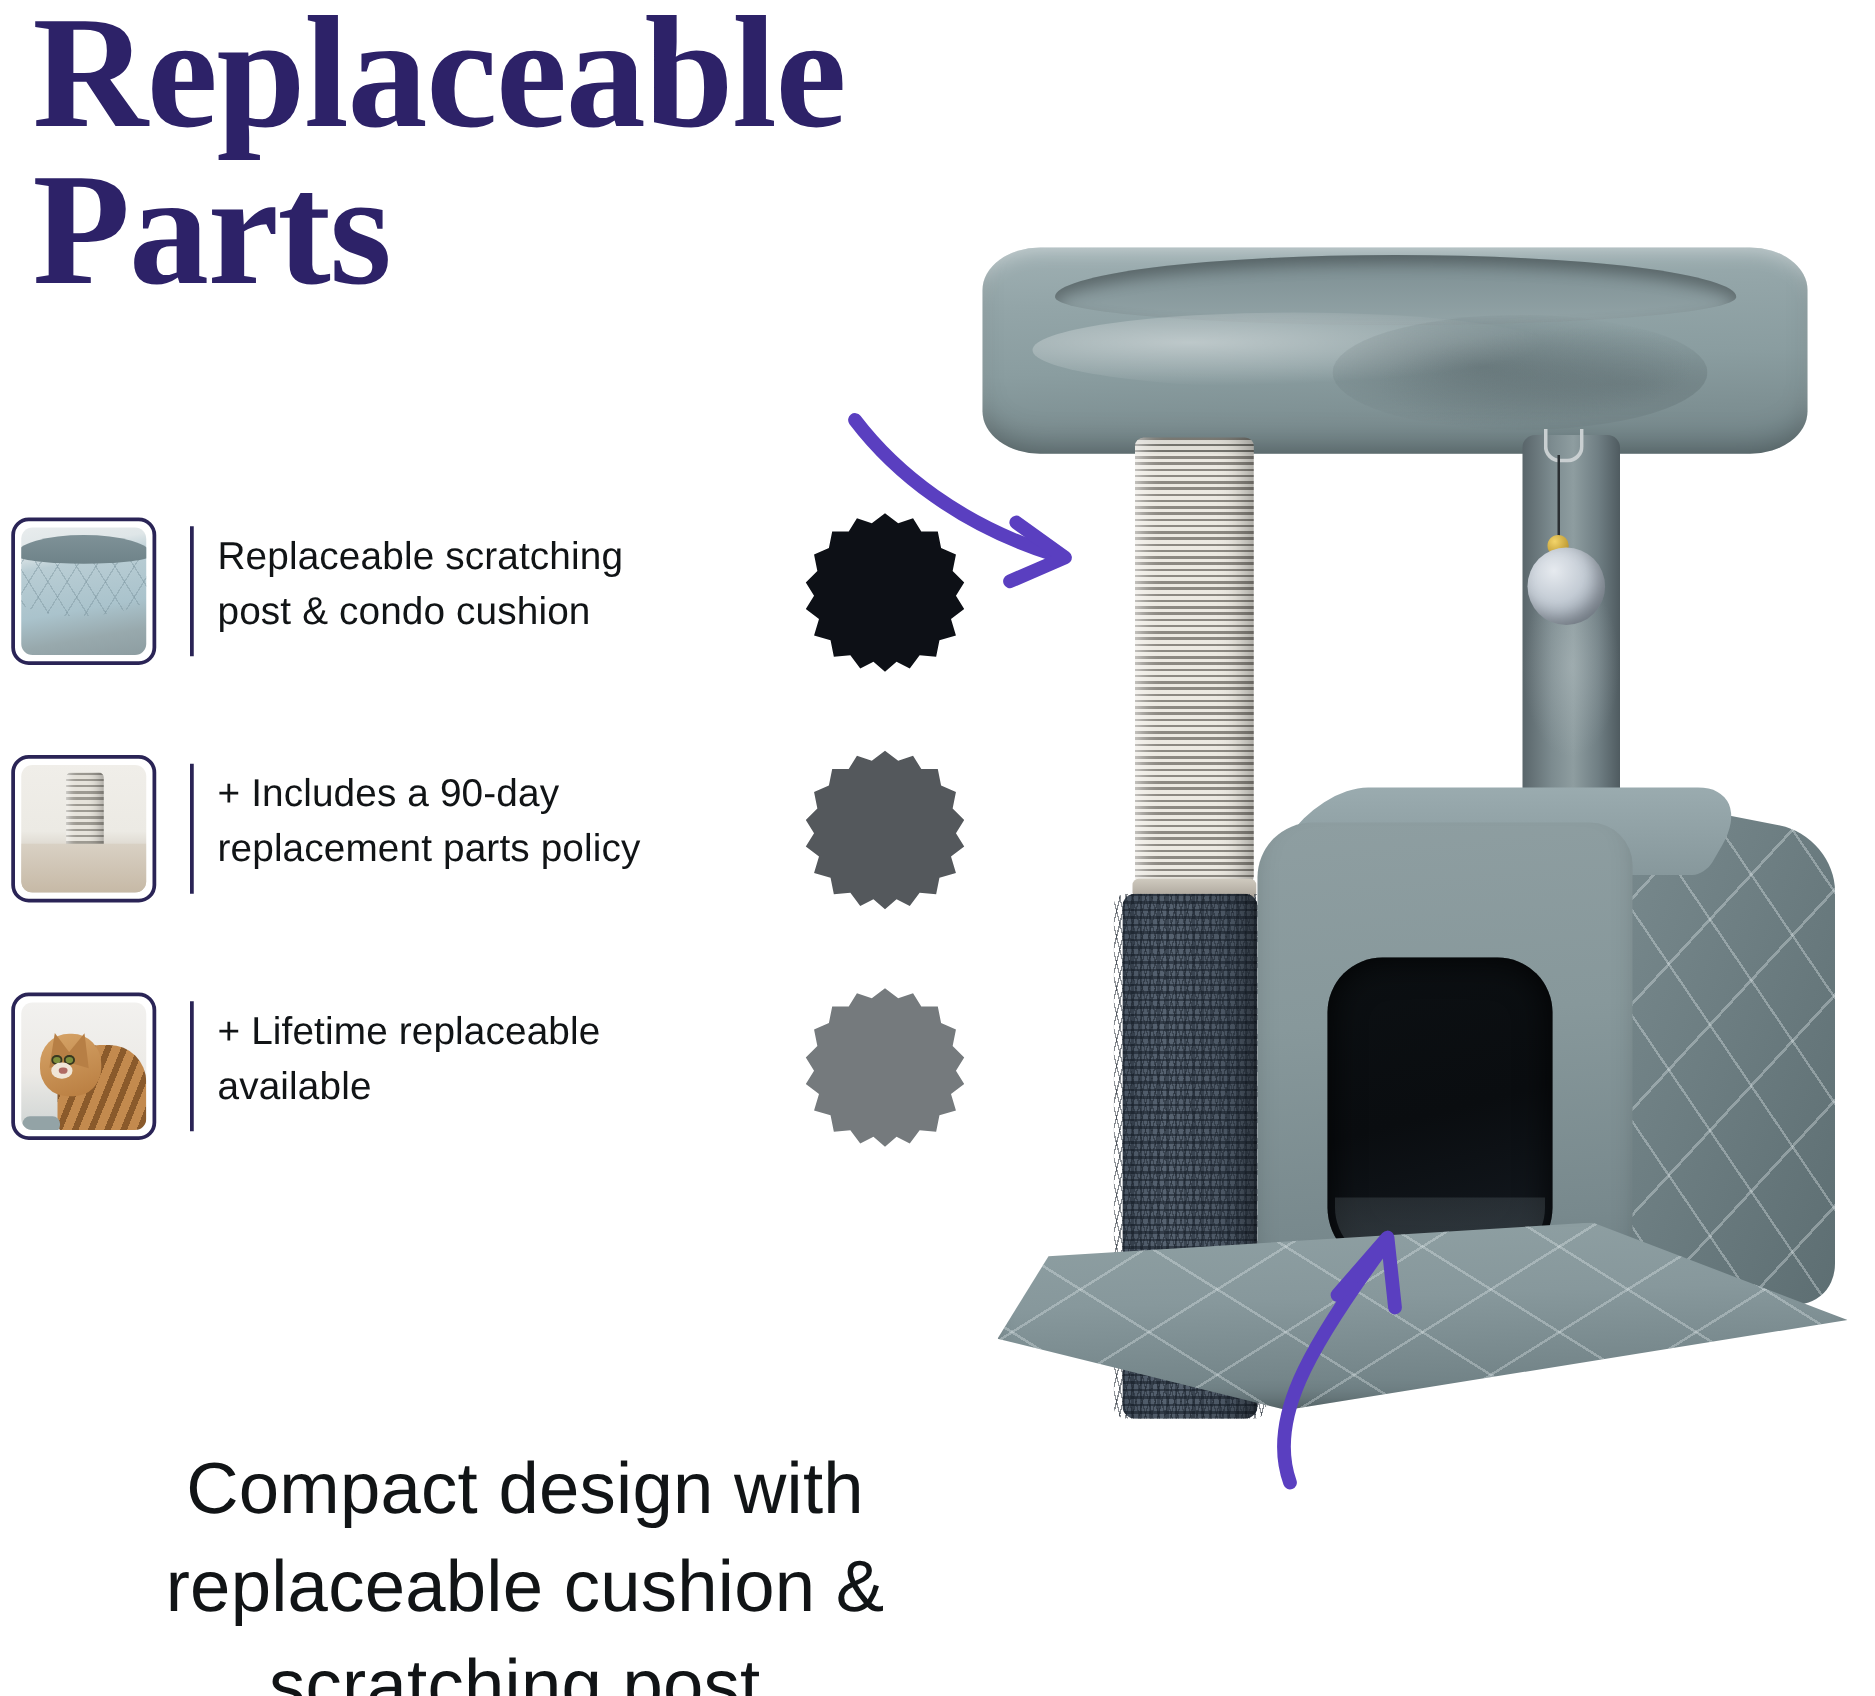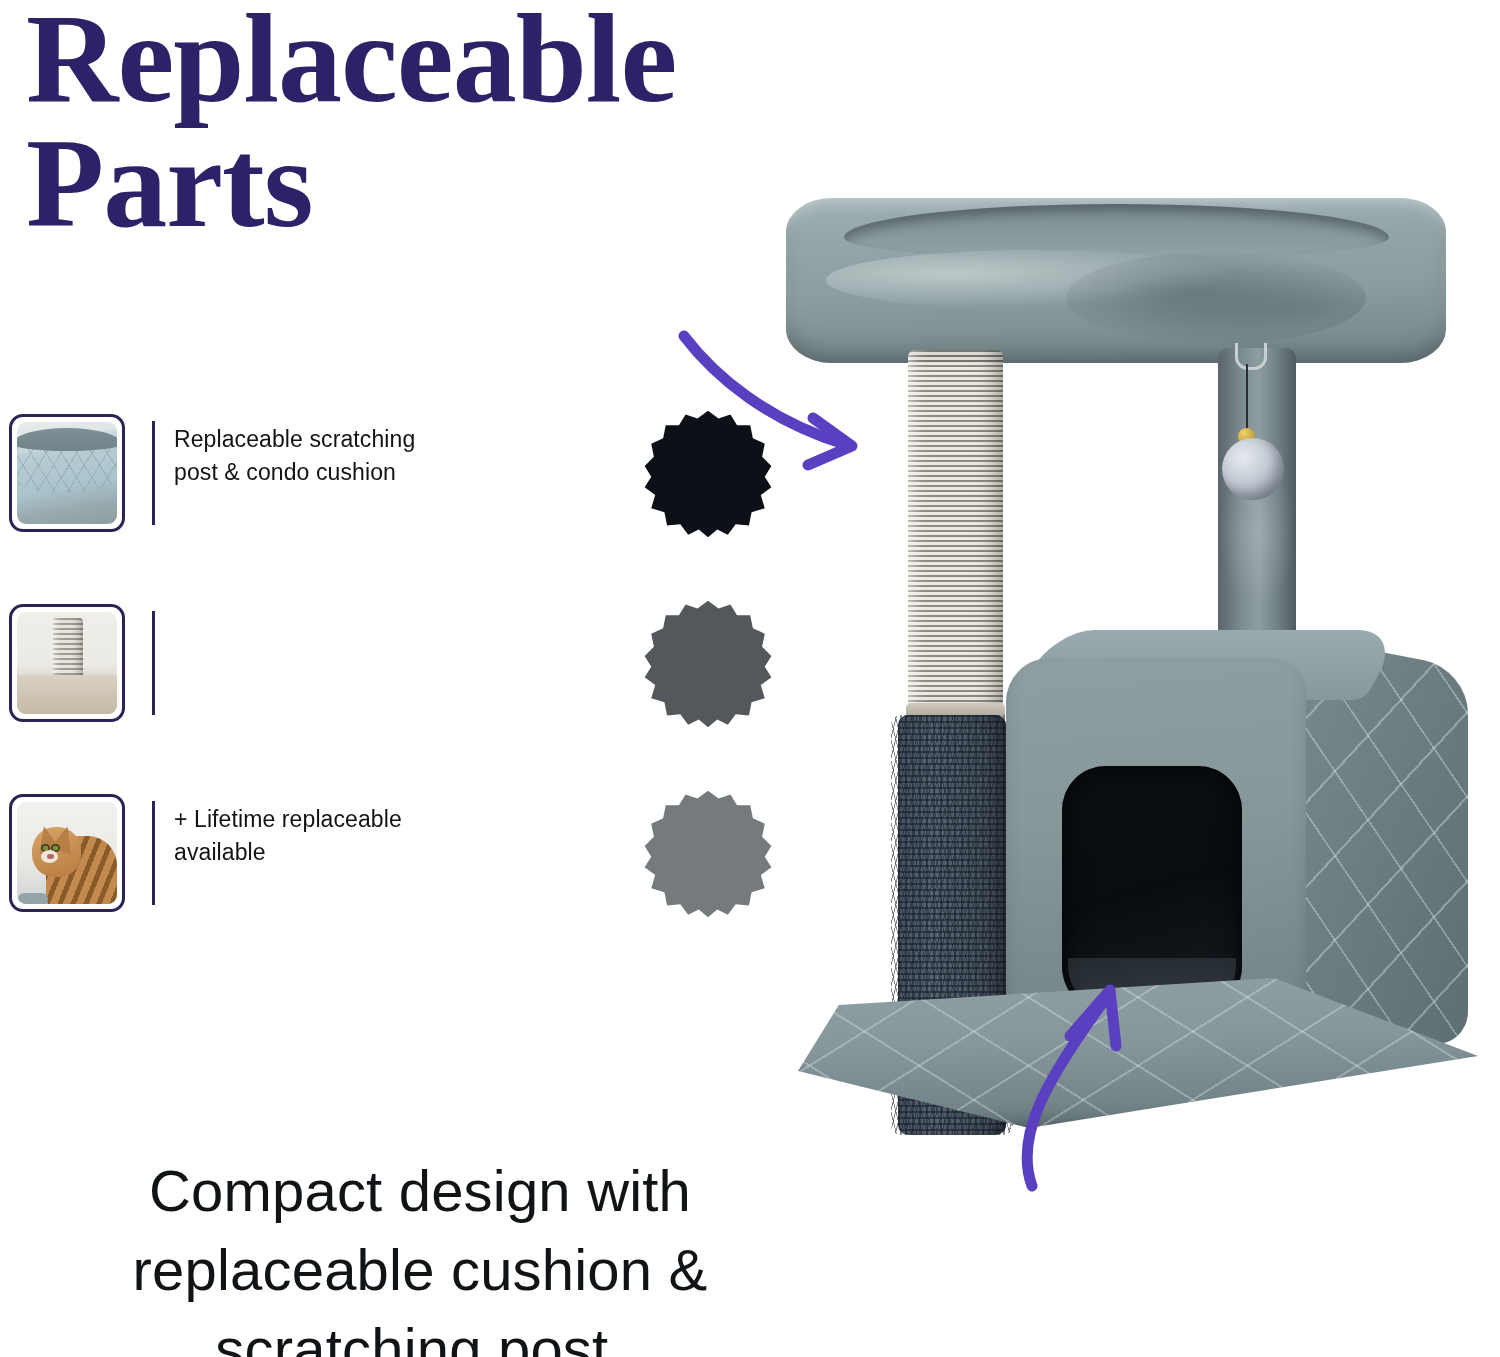--- a/index.html
+++ b/index.html
@@ -105,21 +105,21 @@
   .cat .floorbar{position:absolute;left:-6%;bottom:-2%;width:34%;height:14%;background:#93a3a6;border-radius:6px;}
 
   .vdivider{
     position:absolute;left:152px;top:16px;
     width:3px;height:104px;
     background:#2a2456;
   }
   .flabel{
     position:absolute;left:174px;top:18px;
     width:470px;
-    font-size:23px;
+    font-size:31px;
     line-height:1.42;
     color:#111416;
     white-space:pre-line;
     letter-spacing:.1px;
   }
 
   
   .swatch{
     position:absolute;
     width:132px;height:132px;
@@ -317,20 +317,22 @@
       <div class="vdivider"></div>
       <div class="flabel">Replaceable scratching
 post &amp; condo cushion</div>
     </div>
 
     <div class="frow">
       <div class="thumb">
         <div class="thumb-inner th-post"></div>
       </div>
       <div class="vdivider"></div>
+      <div class="flabel">+ Includes a 90-day
+replacement parts policy</div>
     </div>
 
     <div class="frow">
       <div class="thumb">
         <div class="thumb-inner th-cat">
           <div class="cat">
             <div class="body"></div>
             <div class="head">
               <div class="ear-l"></div>
               <div class="ear-r"></div>

